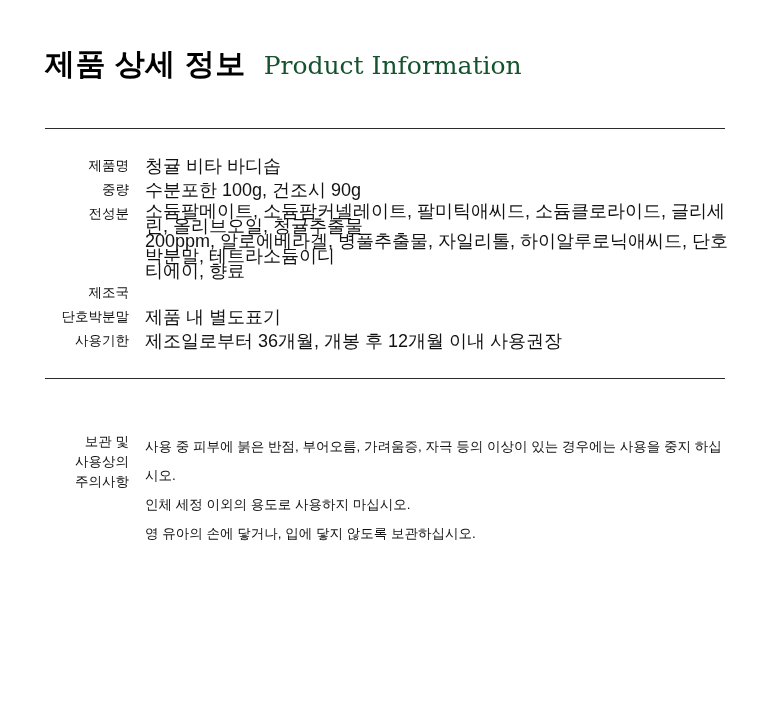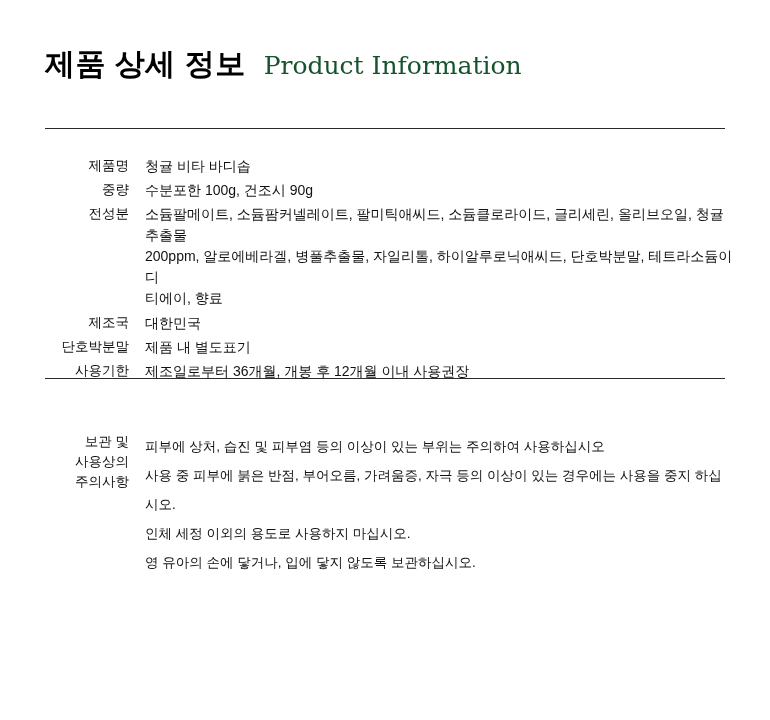--- a/index.html
+++ b/index.html
@@ -71,26 +71,26 @@
     text-align: right;
     padding-right: 16px;
     box-sizing: border-box;
     font-size: 13.5px;
     line-height: 20px;
     color: #111111;
     white-space: pre-line;
   }
   .row .value {
     flex: 1;
-    font-size: 14px;
+    font-size: 18px;
     line-height: 20px;
     color: #111111;
     white-space: pre-line;
   }
-  .row.tall .value { line-height: 21px; }
+  .row.tall .value { line-height: 15px; }
 
   .notice-block {
     position: absolute;
     left: 45px;
     top: 432px;
     width: 690px;
     display: flex;
     align-items: flex-start;
   }
   .notice-label {
@@ -136,39 +136,37 @@
       <div class="value">수분포한 100g, 건조시 90g</div>
     </div>
     <div class="row tall">
       <div class="label">전성분</div>
       <div class="value">소듐팔메이트, 소듐팜커넬레이트, 팔미틱애씨드, 소듐클로라이드, 글리세린, 올리브오일, 청귤추출물
 200ppm, 알로에베라겔, 병풀추출물, 자일리톨, 하이알루로닉애씨드, 단호박분말, 테트라소듐이디
 티에이, 향료</div>
     </div>
     <div class="row">
       <div class="label">제조국</div>
-      <div class="value">대한민국</div>
     </div>
     <div class="row">
       <div class="label">단호박분말</div>
       <div class="value">제품 내 별도표기</div>
     </div>
     <div class="row">
       <div class="label">사용기한</div>
       <div class="value">제조일로부터 36개월, 개봉 후 12개월 이내 사용권장</div>
     </div>
   </div>
 
   <div class="rule rule-mid"></div>
 
   <div class="notice-block">
     <div class="notice-label">보관 및
 사용상의
 주의사항</div>
     <div class="notice-list">
-      <div class="line">피부에 상처, 습진 및 피부염 등의 이상이 있는 부위는 주의하여 사용하십시오</div>
       <div class="line">사용 중 피부에 붉은 반점, 부어오름, 가려움증, 자극 등의 이상이 있는 경우에는 사용을 중지 하십시오.</div>
       <div class="line">인체 세정 이외의 용도로 사용하지 마십시오.</div>
       <div class="line">영 유아의 손에 닿거나, 입에 닿지 않도록 보관하십시오.</div>
     </div>
   </div>
 
 </div>
 
 </body></html>

